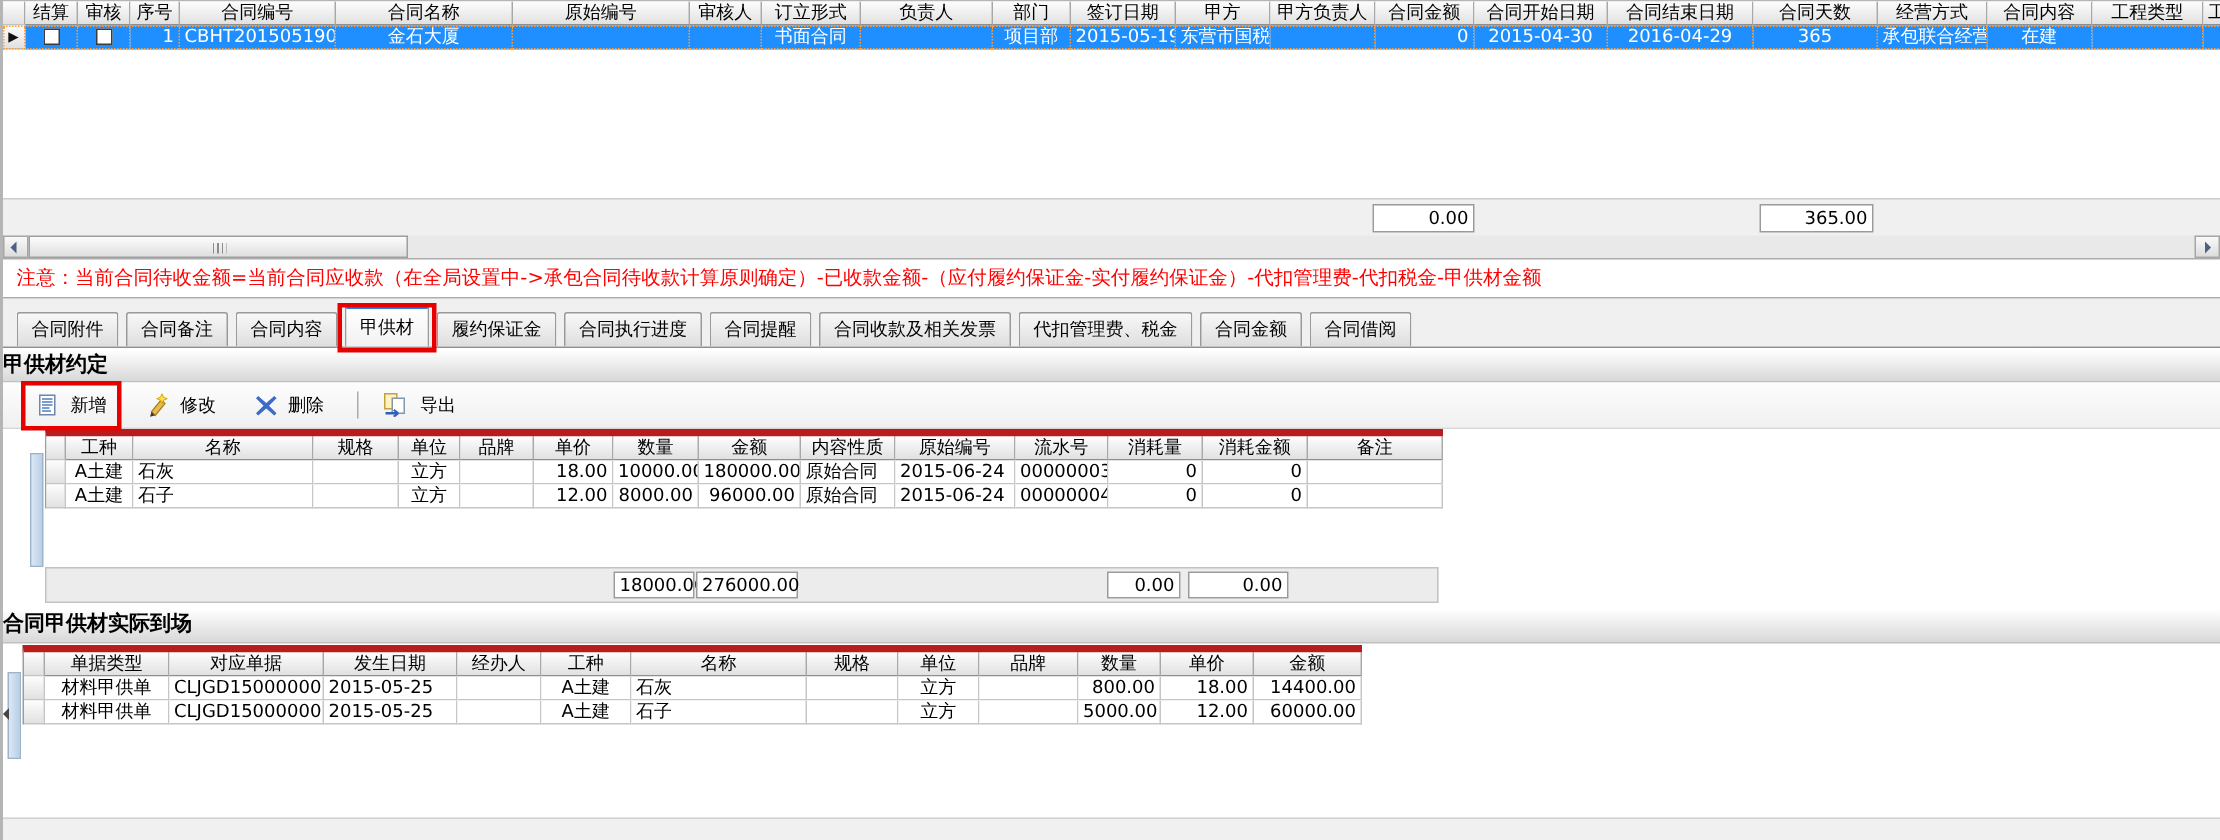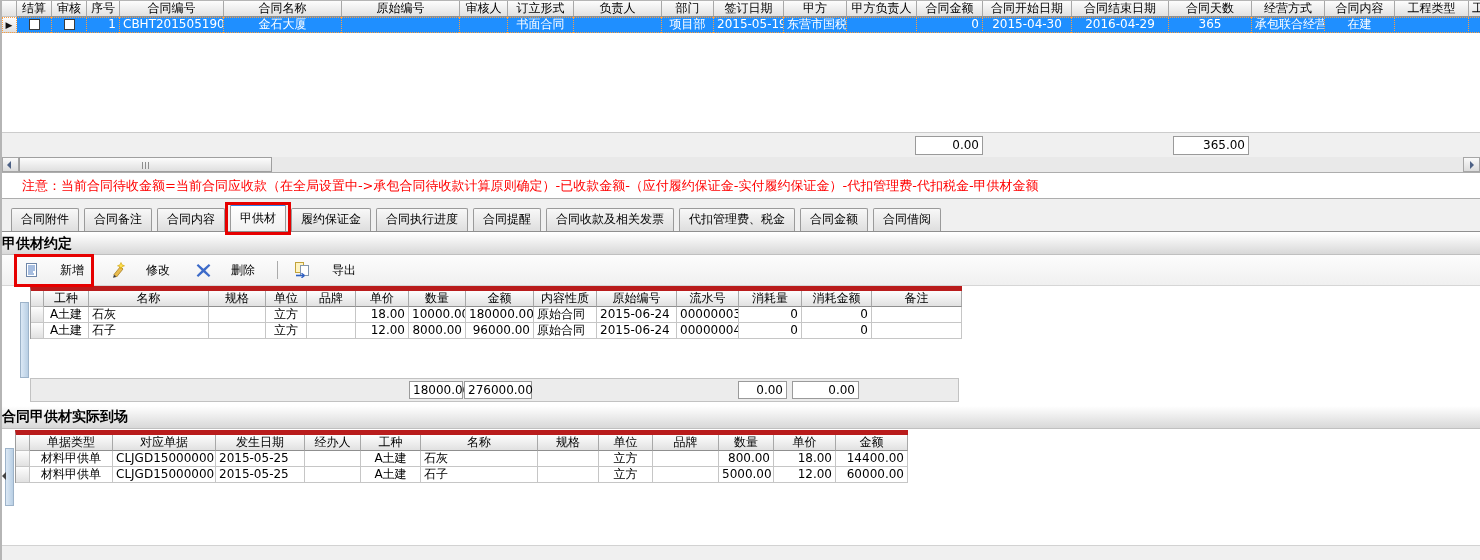--- a/index.html
+++ b/index.html
@@ -31,37 +31,37 @@
   .hscroll{position:absolute;left:0;right:0;top:156px;height:15px;background:#e9e9e9}
   .sb-btn{position:absolute;top:0;width:17px;height:15px;background:linear-gradient(#fafafa,#dcdcdc);border:1px solid #a6a6a6}
   .sb-btn.l{left:0}.sb-btn.r{right:0}
   .tri{position:absolute;width:0;height:0;border:4px solid transparent}
   .tri.left{left:4px;top:3px;border-right-color:#4d6185;border-left-width:0}
   .tri.right{left:6px;top:3px;border-left-color:#4d6185;border-right-width:0}
   .sb-thumb{position:absolute;left:17px;top:0;width:253px;height:15px;background:linear-gradient(#fcfcfc,#dfdfdf);border:1px solid #9f9f9f}
   .grip{position:absolute;left:50%;top:4px;width:9px;height:7px;margin-left:-4px;background:repeating-linear-gradient(90deg,#8d8d8d 0 1px,transparent 1px 3px)}
 
   
-  .note-bar{position:absolute;left:0;right:0;top:171px;height:27px;background:#fff;border-top:1px solid #adadad;border-bottom:1px solid #adadad;color:#ff0000;font-size:13px;line-height:25px;padding-left:20px;white-space:nowrap;overflow:hidden}
+  .note-bar{position:absolute;left:0;right:0;top:171px;height:27px;background:#fff;border-top:1px solid #adadad;border-bottom:1px solid #adadad;color:#ff0000;font-size:13px;line-height:25px;padding-left:9px;white-space:nowrap;overflow:hidden}
 
   
   .tabstrip{position:absolute;left:0;right:0;top:199px;height:31px;background:#f0f0f0;display:flex;align-items:flex-end;padding-left:9px}
   .tab{position:relative;display:inline-block;height:23px;line-height:21px;padding:0 9px;margin-right:5px;background:linear-gradient(#f8f8f8,#dedede);border:1px solid #9a9a9a;border-bottom:none;border-radius:2px 2px 0 0;cursor:pointer}
   .tab.active{height:28px;line-height:25px;background:linear-gradient(#ffffff,#f1f1f1);border-top:3px solid #2f80e6;z-index:2}
   .annot{position:absolute;border:3px solid #e60000;pointer-events:none;z-index:5}
   .tab.active .annot{left:-6px;right:-6px;top:-4px;bottom:-4px}
 
   
   .panel{position:absolute;left:0;right:0;top:230px;bottom:0;background:#fff;border-top:1px solid #8f8f8f}
   .sec-title{position:absolute;left:0;right:0;height:22px;background:linear-gradient(#ffffff,#d8d8d8);border-bottom:1px solid #c0c0c0;font-weight:bold;font-size:14px;line-height:21px}
   .sec-title.s1{top:1px}
   .sec-title.s2{top:174px;height:23px}
 
   .toolbar{position:absolute;left:0;right:0;top:23px;height:31px;background:linear-gradient(#fdfdfd,#f0f0f0);border-bottom:1px solid #d6d6d6;display:flex;align-items:center}
-  .tbtn{position:relative;display:inline-flex;align-items:center;gap:20px;padding:3px 6px;cursor:pointer}
+  .tbtn{position:relative;display:inline-flex;align-items:center;gap:7px;padding:3px 6px;cursor:pointer}
   .tbtn.first{margin-left:16px}
   .tbtn + .tbtn{margin-left:14px}
   .tbtn .annot{left:-4px;right:-4px;top:-5px;bottom:-5px}
   .tsep{width:1px;height:18px;background:#ababab;margin:0 10px 0 16px}
 
   .datatable{position:absolute;border-top:5px solid #b91c1c;border-left:1px solid #9d9d9d;background:#fff;width:max-content}
   .datatable .dr .td{background:#fff;border-right:1px solid #c6c6c6;border-bottom:1px solid #c6c6c6}
   .datatable .dr .rowhead{background:linear-gradient(#fdfdfd,#e1e1e1)}
   .t1{left:28px;top:54px}
   .t2{left:13px;top:198px}

